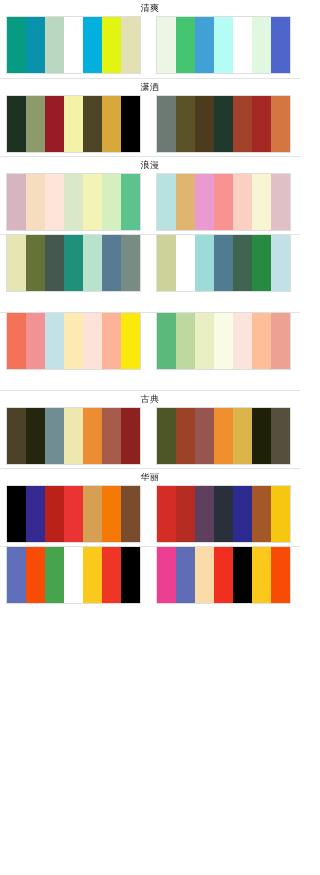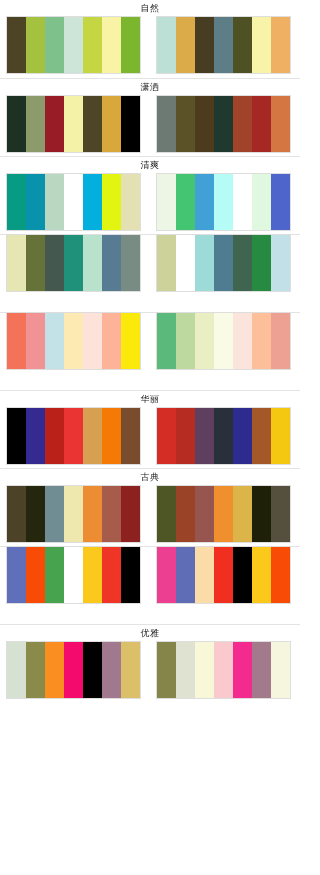--- a/index.html
+++ b/index.html
@@ -66,44 +66,45 @@
     flex: 1 1 0;
     height: 56px;
     min-width: 0;
   }
 </style>
 </head>
 <body>
 
 <div class="page">
 
-  <div class="palette-row">
-    <div class="row-title">自然</div>
-    <div class="swatch-area">
-      <div class="palette left">
-        <div class="swatch" style="background-color: rgb(76, 68, 37);"></div>
-        <div class="swatch" style="background-color: rgb(164, 193, 63);"></div>
-        <div class="swatch" style="background-color: rgb(127, 193, 138);"></div>
-        <div class="swatch" style="background-color: rgb(205, 228, 216);"></div>
-        <div class="swatch" style="background-color: rgb(196, 215, 66);"></div>
-        <div class="swatch" style="background-color: rgb(248, 243, 165);"></div>
-        <div class="swatch" style="background-color: rgb(124, 181, 46);"></div>
-      </div>
-      <div class="palette right">
-        <div class="swatch" style="background-color: rgb(188, 224, 214);"></div>
-        <div class="swatch" style="background-color: rgb(219, 171, 73);"></div>
-        <div class="swatch" style="background-color: rgb(70, 61, 34);"></div>
-        <div class="swatch" style="background-color: rgb(93, 125, 135);"></div>
-        <div class="swatch" style="background-color: rgb(77, 81, 36);"></div>
-        <div class="swatch" style="background-color: rgb(247, 243, 168);"></div>
-        <div class="swatch" style="background-color: rgb(240, 176, 100);"></div>
-      </div>
-    </div>
-  </div>
-
+
+
+  <div class="palette-row">
+    <div class="row-title">清爽</div>
+    <div class="swatch-area">
+      <div class="palette left">
+        <div class="swatch" style="background-color: rgb(7, 155, 132);"></div>
+        <div class="swatch" style="background-color: rgb(8, 146, 172);"></div>
+        <div class="swatch" style="background-color: rgb(186, 215, 194);"></div>
+        <div class="swatch" style="background-color: rgb(255, 255, 255);"></div>
+        <div class="swatch" style="background-color: rgb(3, 176, 221);"></div>
+        <div class="swatch" style="background-color: rgb(225, 245, 17);"></div>
+        <div class="swatch" style="background-color: rgb(227, 224, 180);"></div>
+      </div>
+      <div class="palette right">
+        <div class="swatch" style="background-color: rgb(237, 245, 229);"></div>
+        <div class="swatch" style="background-color: rgb(67, 197, 114);"></div>
+        <div class="swatch" style="background-color: rgb(65, 161, 214);"></div>
+        <div class="swatch" style="background-color: rgb(181, 252, 246);"></div>
+        <div class="swatch" style="background-color: rgb(255, 255, 255);"></div>
+        <div class="swatch" style="background-color: rgb(224, 248, 224);"></div>
+        <div class="swatch" style="background-color: rgb(78, 102, 203);"></div>
+      </div>
+    </div>
+  </div>
 
   <div class="palette-row">
     <div class="row-title">潇洒</div>
     <div class="swatch-area">
       <div class="palette left">
         <div class="swatch" style="background-color: rgb(30, 50, 36);"></div>
         <div class="swatch" style="background-color: rgb(141, 155, 108);"></div>
         <div class="swatch" style="background-color: rgb(152, 28, 38);"></div>
         <div class="swatch" style="background-color: rgb(244, 242, 166);"></div>
         <div class="swatch" style="background-color: rgb(78, 68, 38);"></div>
@@ -116,43 +117,42 @@
         <div class="swatch" style="background-color: rgb(76, 60, 29);"></div>
         <div class="swatch" style="background-color: rgb(31, 57, 47);"></div>
         <div class="swatch" style="background-color: rgb(160, 67, 42);"></div>
         <div class="swatch" style="background-color: rgb(165, 40, 36);"></div>
         <div class="swatch" style="background-color: rgb(211, 118, 66);"></div>
       </div>
     </div>
   </div>
 
   <div class="palette-row">
-    <div class="row-title">清爽</div>
-    <div class="swatch-area">
-      <div class="palette left">
-        <div class="swatch" style="background-color: rgb(7, 155, 132);"></div>
-        <div class="swatch" style="background-color: rgb(8, 146, 172);"></div>
-        <div class="swatch" style="background-color: rgb(186, 215, 194);"></div>
-        <div class="swatch" style="background-color: rgb(255, 255, 255);"></div>
-        <div class="swatch" style="background-color: rgb(3, 176, 221);"></div>
-        <div class="swatch" style="background-color: rgb(225, 245, 17);"></div>
-        <div class="swatch" style="background-color: rgb(227, 224, 180);"></div>
-      </div>
-      <div class="palette right">
-        <div class="swatch" style="background-color: rgb(237, 245, 229);"></div>
-        <div class="swatch" style="background-color: rgb(67, 197, 114);"></div>
-        <div class="swatch" style="background-color: rgb(65, 161, 214);"></div>
-        <div class="swatch" style="background-color: rgb(181, 252, 246);"></div>
-        <div class="swatch" style="background-color: rgb(255, 255, 255);"></div>
-        <div class="swatch" style="background-color: rgb(224, 248, 224);"></div>
-        <div class="swatch" style="background-color: rgb(78, 102, 203);"></div>
-      </div>
-    </div>
-  </div>
-
+    <div class="row-title">浪漫</div>
+    <div class="swatch-area">
+      <div class="palette left">
+        <div class="swatch" style="background-color: rgb(214, 180, 192);"></div>
+        <div class="swatch" style="background-color: rgb(245, 221, 189);"></div>
+        <div class="swatch" style="background-color: rgb(253, 230, 217);"></div>
+        <div class="swatch" style="background-color: rgb(217, 232, 199);"></div>
+        <div class="swatch" style="background-color: rgb(242, 243, 180);"></div>
+        <div class="swatch" style="background-color: rgb(214, 239, 190);"></div>
+        <div class="swatch" style="background-color: rgb(92, 194, 142);"></div>
+      </div>
+      <div class="palette right">
+        <div class="swatch" style="background-color: rgb(184, 226, 224);"></div>
+        <div class="swatch" style="background-color: rgb(224, 181, 112);"></div>
+        <div class="swatch" style="background-color: rgb(235, 154, 209);"></div>
+        <div class="swatch" style="background-color: rgb(249, 147, 147);"></div>
+        <div class="swatch" style="background-color: rgb(251, 207, 194);"></div>
+        <div class="swatch" style="background-color: rgb(247, 245, 210);"></div>
+        <div class="swatch" style="background-color: rgb(224, 192, 199);"></div>
+      </div>
+    </div>
+  </div>
 
   <div class="palette-row">
     <div class="swatch-area">
       <div class="palette left">
         <div class="swatch" style="background-color: rgb(230, 230, 178);"></div>
         <div class="swatch" style="background-color: rgb(101, 115, 56);"></div>
         <div class="swatch" style="background-color: rgb(69, 88, 79);"></div>
         <div class="swatch" style="background-color: rgb(31, 144, 121);"></div>
         <div class="swatch" style="background-color: rgb(185, 226, 205);"></div>
         <div class="swatch" style="background-color: rgb(87, 123, 147);"></div>
@@ -187,20 +187,44 @@
         <div class="swatch" style="background-color: rgb(234, 239, 195);"></div>
         <div class="swatch" style="background-color: rgb(249, 251, 231);"></div>
         <div class="swatch" style="background-color: rgb(251, 228, 219);"></div>
         <div class="swatch" style="background-color: rgb(252, 191, 154);"></div>
         <div class="swatch" style="background-color: rgb(237, 161, 147);"></div>
       </div>
     </div>
   </div>
 
   <div class="palette-row">
+    <div class="row-title">古典</div>
+    <div class="swatch-area">
+      <div class="palette left">
+        <div class="swatch" style="background-color: rgb(75, 66, 40);"></div>
+        <div class="swatch" style="background-color: rgb(36, 39, 13);"></div>
+        <div class="swatch" style="background-color: rgb(111, 141, 147);"></div>
+        <div class="swatch" style="background-color: rgb(238, 231, 174);"></div>
+        <div class="swatch" style="background-color: rgb(236, 141, 51);"></div>
+        <div class="swatch" style="background-color: rgb(166, 91, 75);"></div>
+        <div class="swatch" style="background-color: rgb(140, 33, 32);"></div>
+      </div>
+      <div class="palette right">
+        <div class="swatch" style="background-color: rgb(79, 86, 38);"></div>
+        <div class="swatch" style="background-color: rgb(154, 67, 38);"></div>
+        <div class="swatch" style="background-color: rgb(150, 85, 79);"></div>
+        <div class="swatch" style="background-color: rgb(239, 143, 45);"></div>
+        <div class="swatch" style="background-color: rgb(219, 180, 74);"></div>
+        <div class="swatch" style="background-color: rgb(31, 32, 8);"></div>
+        <div class="swatch" style="background-color: rgb(84, 80, 61);"></div>
+      </div>
+    </div>
+  </div>
+
+  <div class="palette-row">
     <div class="row-title">华丽</div>
     <div class="swatch-area">
       <div class="palette left">
         <div class="swatch" style="background-color: rgb(0, 0, 0);"></div>
         <div class="swatch" style="background-color: rgb(52, 42, 145);"></div>
         <div class="swatch" style="background-color: rgb(186, 33, 24);"></div>
         <div class="swatch" style="background-color: rgb(234, 51, 51);"></div>
         <div class="swatch" style="background-color: rgb(215, 159, 81);"></div>
         <div class="swatch" style="background-color: rgb(245, 122, 5);"></div>
         <div class="swatch" style="background-color: rgb(122, 76, 46);"></div>
@@ -211,44 +235,20 @@
         <div class="swatch" style="background-color: rgb(94, 63, 94);"></div>
         <div class="swatch" style="background-color: rgb(41, 48, 59);"></div>
         <div class="swatch" style="background-color: rgb(45, 43, 143);"></div>
         <div class="swatch" style="background-color: rgb(165, 88, 39);"></div>
         <div class="swatch" style="background-color: rgb(244, 200, 17);"></div>
       </div>
     </div>
   </div>
 
   <div class="palette-row">
-    <div class="row-title">古典</div>
-    <div class="swatch-area">
-      <div class="palette left">
-        <div class="swatch" style="background-color: rgb(75, 66, 40);"></div>
-        <div class="swatch" style="background-color: rgb(36, 39, 13);"></div>
-        <div class="swatch" style="background-color: rgb(111, 141, 147);"></div>
-        <div class="swatch" style="background-color: rgb(238, 231, 174);"></div>
-        <div class="swatch" style="background-color: rgb(236, 141, 51);"></div>
-        <div class="swatch" style="background-color: rgb(166, 91, 75);"></div>
-        <div class="swatch" style="background-color: rgb(140, 33, 32);"></div>
-      </div>
-      <div class="palette right">
-        <div class="swatch" style="background-color: rgb(79, 86, 38);"></div>
-        <div class="swatch" style="background-color: rgb(154, 67, 38);"></div>
-        <div class="swatch" style="background-color: rgb(150, 85, 79);"></div>
-        <div class="swatch" style="background-color: rgb(239, 143, 45);"></div>
-        <div class="swatch" style="background-color: rgb(219, 180, 74);"></div>
-        <div class="swatch" style="background-color: rgb(31, 32, 8);"></div>
-        <div class="swatch" style="background-color: rgb(84, 80, 61);"></div>
-      </div>
-    </div>
-  </div>
-
-  <div class="palette-row">
     <div class="swatch-area">
       <div class="palette left">
         <div class="swatch" style="background-color: rgb(95, 111, 186);"></div>
         <div class="swatch" style="background-color: rgb(248, 76, 6);"></div>
         <div class="swatch" style="background-color: rgb(71, 163, 77);"></div>
         <div class="swatch" style="background-color: rgb(255, 255, 255);"></div>
         <div class="swatch" style="background-color: rgb(251, 200, 28);"></div>
         <div class="swatch" style="background-color: rgb(239, 53, 38);"></div>
         <div class="swatch" style="background-color: rgb(0, 0, 0);"></div>
       </div>
@@ -257,37 +257,14 @@
         <div class="swatch" style="background-color: rgb(95, 108, 182);"></div>
         <div class="swatch" style="background-color: rgb(251, 219, 168);"></div>
         <div class="swatch" style="background-color: rgb(241, 47, 32);"></div>
         <div class="swatch" style="background-color: rgb(0, 0, 0);"></div>
         <div class="swatch" style="background-color: rgb(251, 200, 28);"></div>
         <div class="swatch" style="background-color: rgb(248, 76, 6);"></div>
       </div>
     </div>
   </div>
 
-  <div class="palette-row">
-    <div class="row-title">优雅</div>
-    <div class="swatch-area">
-      <div class="palette left">
-        <div class="swatch" style="background-color: rgb(215, 225, 210);"></div>
-        <div class="swatch" style="background-color: rgb(138, 138, 75);"></div>
-        <div class="swatch" style="background-color: rgb(250, 142, 32);"></div>
-        <div class="swatch" style="background-color: rgb(244, 10, 109);"></div>
-        <div class="swatch" style="background-color: rgb(0, 0, 0);"></div>
-        <div class="swatch" style="background-color: rgb(160, 121, 143);"></div>
-        <div class="swatch" style="background-color: rgb(220, 192, 105);"></div>
-      </div>
-      <div class="palette right">
-        <div class="swatch" style="background-color: rgb(133, 133, 74);"></div>
-        <div class="swatch" style="background-color: rgb(223, 226, 209);"></div>
-        <div class="swatch" style="background-color: rgb(248, 247, 216);"></div>
-        <div class="swatch" style="background-color: rgb(250, 201, 205);"></div>
-        <div class="swatch" style="background-color: rgb(243, 43, 142);"></div>
-        <div class="swatch" style="background-color: rgb(163, 121, 140);"></div>
-        <div class="swatch" style="background-color: rgb(246, 245, 222);"></div>
-      </div>
-    </div>
-  </div>
 
 </div>
 
 </body></html>

